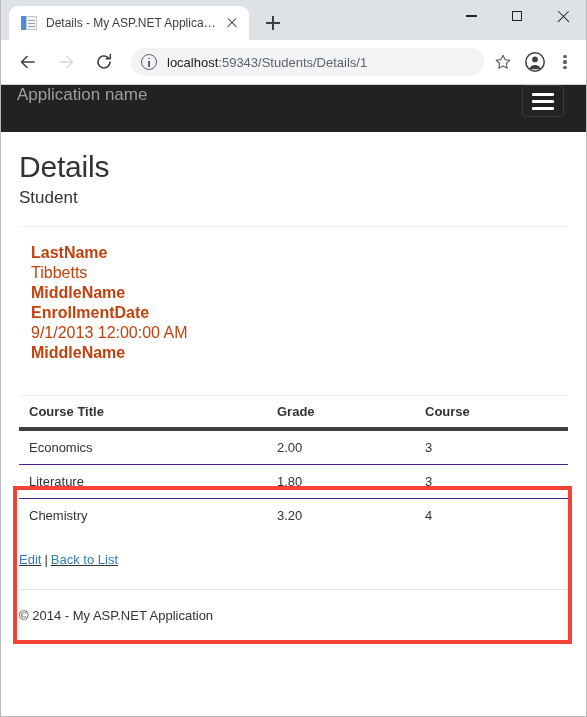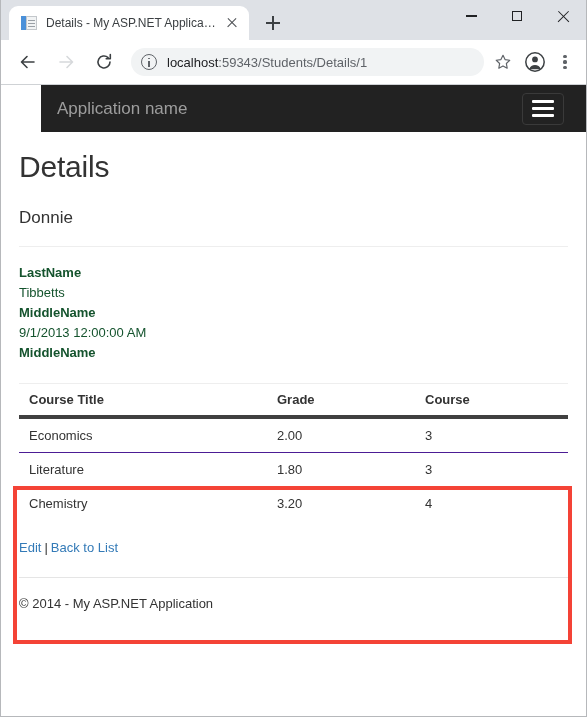--- a/index.html
+++ b/index.html
@@ -212,24 +212,22 @@
     height: 631px;
     background: #ffffff;
     overflow: hidden;
     position: relative;
   }
 
   .navbar {
     height: 47px;
     background: #222222;
     display: flex;
-    align-items: center;
     justify-content: space-between;
     padding: 0 22px 0 16px;
-    margin-left: 40px;
   }
   .brand {
     font-size: 17px;
     color: #9d9d9d;
     cursor: pointer;
   }
   .menu-toggle {
     width: 42px; height: 32px;
     border: 1px solid #3a3a3a;
     border-radius: 4px;
@@ -246,39 +244,39 @@
     border-radius: 1px;
   }
 
   .container {
     padding: 0 18px;
   }
   h2.page-title {
     font-size: 30px;
     font-weight: normal;
     color: #333333;
-    margin: 18px 0 24px 0;
+    margin: 18px 0 4px 0;
     letter-spacing: -0.2px;
   }
   h4.sub-title {
     font-size: 17px;
     font-weight: normal;
     color: #333333;
     margin: 0 0 12px 0;
   }
   hr.rule {
     border: none;
     border-top: 1px solid #eeeeee;
     margin: 18px 0 16px 0;
   }
 
   dl.dl-details {
-    margin: 0;
-    font-size: 13px;
-    color: #14532d;
+    margin: 12px;
+    font-size: 16px;
+    color: #c2410c;
     line-height: 20px;
   }
   dl.dl-details dt {
     font-weight: bold;
     margin: 0;
   }
   dl.dl-details dd {
     margin: 0 0 0 0;
     font-weight: normal;
   }
@@ -315,20 +313,21 @@
     padding: 9px 8px 9px 10px;
     border-top: 1px solid #4c1d95;
   }
   th.c-title, td.c-title { width: 248px; }
   th.c-grade, td.c-grade { width: 148px; }
 
   .links {
     font-size: 13px;
     color: #333333;
     margin-top: 20px;
+    text-decoration: underline;
   }
   .links a {
     color: #337ab7;
     text-decoration: none;
     cursor: pointer;
   }
   .links .sep { color: #333333; margin: 0 3px; }
 
   hr.footer-rule {
     border: none;
@@ -420,27 +419,28 @@
       <span class="brand">Application name</span>
       <span class="menu-toggle">
         <span></span>
           <span></span>
           <span></span>
       </span>
     </div>
 
     <div class="container">
       <h2 class="page-title">Details</h2>
-      <h4 class="sub-title">Donnie</h4>
+      <h4 class="sub-title">Student</h4>
       <hr class="rule">
 
       <dl class="dl-details">
         <dt>LastName</dt>
         <dd>Tibbetts</dd>
         <dt>MiddleName</dt>
+        <dt>EnrollmentDate</dt>
         <dd>9/1/2013 12:00:00 AM</dd>
         <dt>MiddleName</dt>
         <dd class="empty"></dd>
       </dl>
 
       <table class="course-table">
         <thead>
           <tr>
             <th class="c-title">Course Title</th>
             <th class="c-grade">Grade</th>

